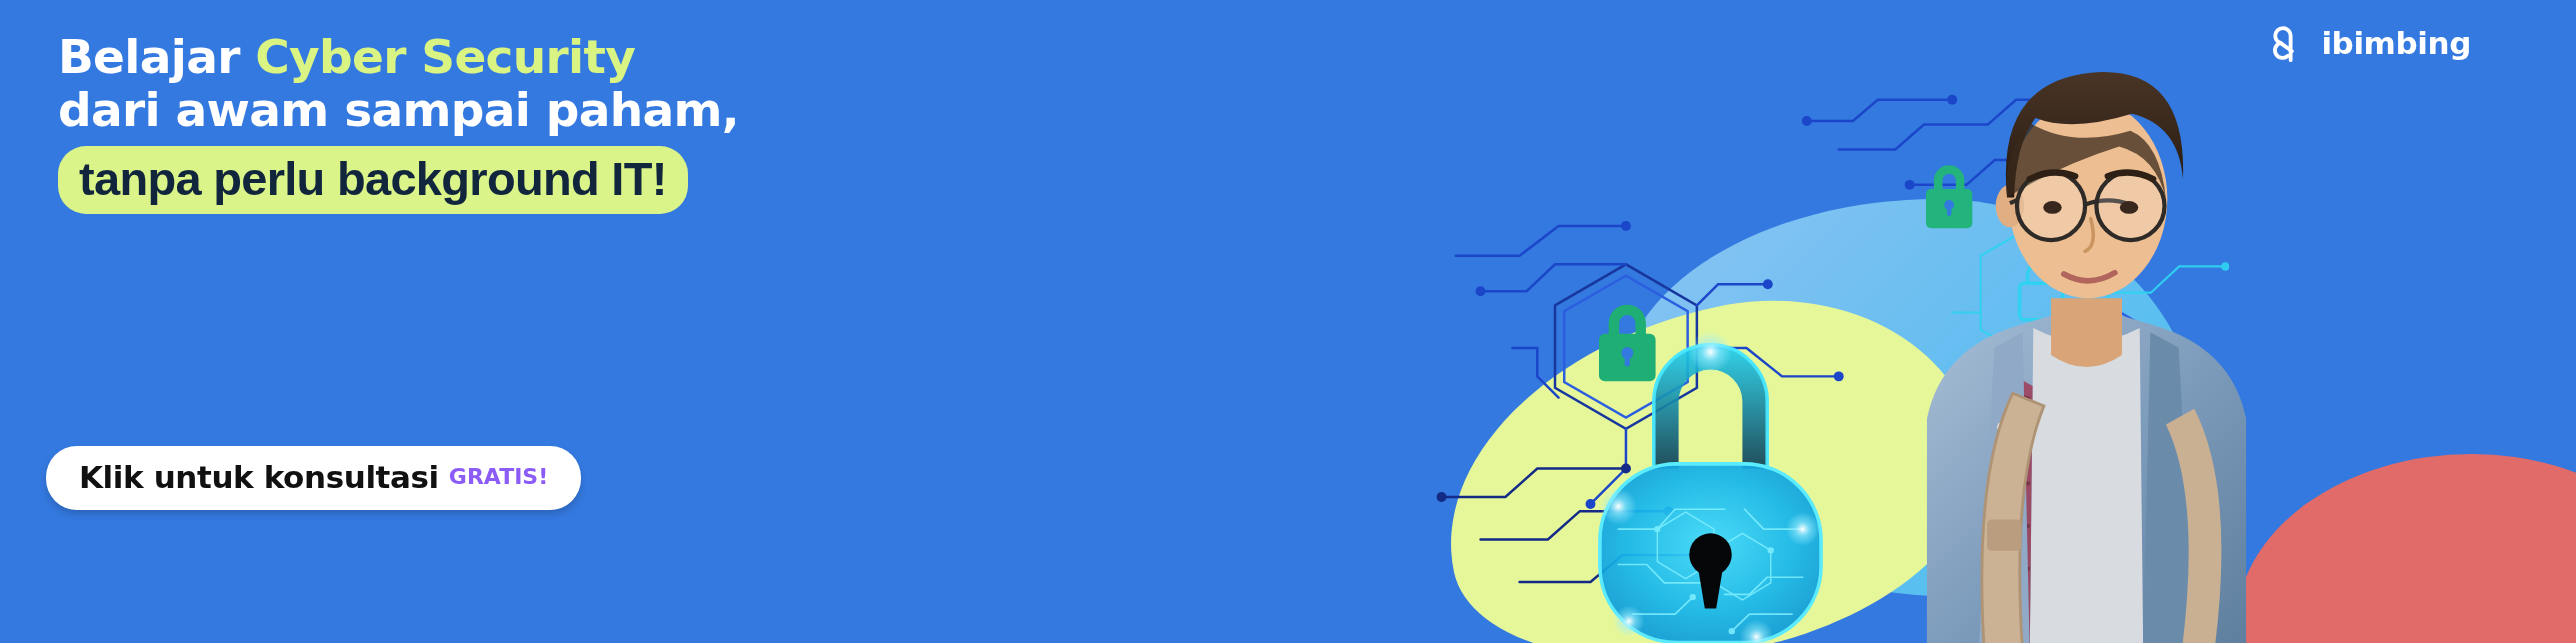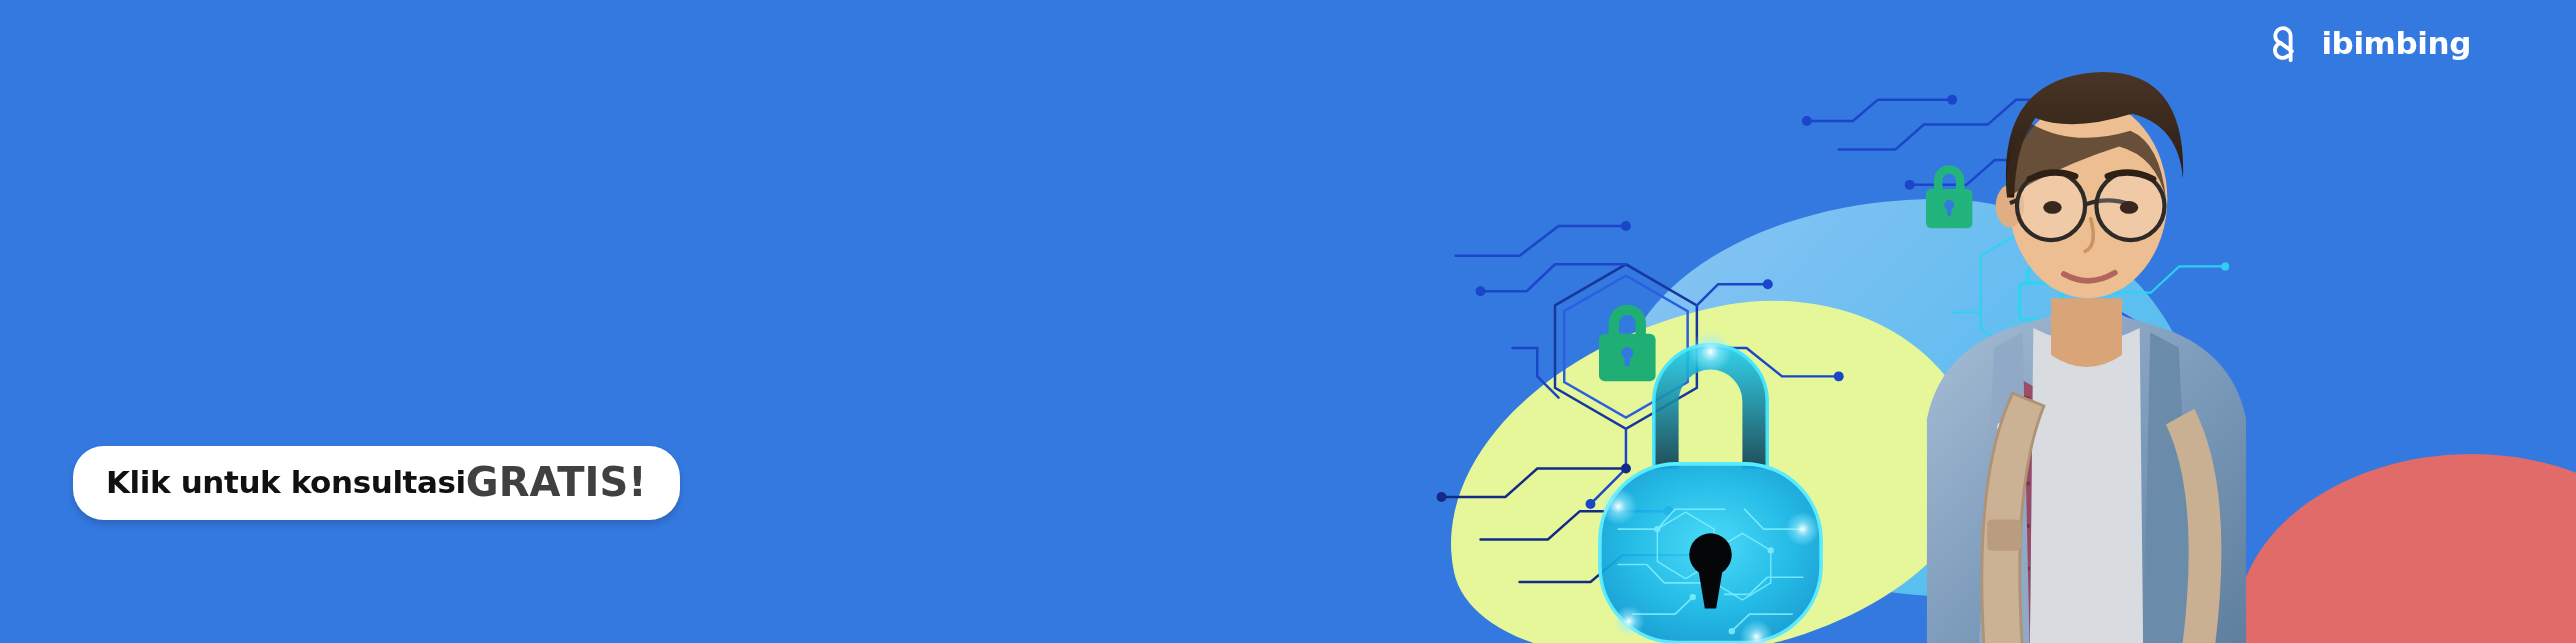--- a/index.html
+++ b/index.html
@@ -84,36 +84,37 @@
     padding:7.8px 21px 10.6px 21px;
     border-radius:28px;
     font-size:47px;
     font-weight:700;
     letter-spacing:-0.7px;
     line-height:1.05;
   }
 
   
   .cta{
-    position:absolute;left:73px;top:446px;
+    position:absolute;left:46px;top:446px;
     display:inline-flex;align-items:center;justify-content:center;
     background:#ffffff;
     border:none;
     border-radius:31px;
     padding:12.8px 33px 15.6px 33px;
     box-shadow:0 4.3px 7px rgba(0,0,0,.17);
     cursor:pointer;
     white-space:nowrap;
     font-family:"DejaVu Sans", sans-serif;
   }
   .cta-main{
     color:#111111;font-size:31px;font-weight:700;letter-spacing:-0.4px;
   }
   .cta-free{
-    color:#404040;font-size:40px;font-weight:700;letter-spacing:0px;
+    color:#8b5cf6;font-size:22px;font-weight:700;letter-spacing:0px;
+    margin-left:10px;
   }
 </style>
 </head>
 <body>
 
 <div class="banner">
 
   <div class="blob blob-cyan"></div>
   <div class="blob blob-lime"></div>
   <div class="blob blob-coral"></div>
@@ -311,20 +312,27 @@
   <div class="logo">
     <svg class="logo-mark" viewBox="0 0 64 64">
       <g fill="none" stroke="#ffffff" stroke-width="6" stroke-linecap="round" stroke-linejoin="round">
         <path d="M40,58 L40,20 a12,12 0 0 0 -24,0 a12,12 0 0 0 8,11 L42,44"></path>
         <path d="M24,31 a12,12 0 1 0 12,20"></path>
       </g>
     </svg>
     <span class="logo-text">ibimbing</span>
   </div>
 
+  <div class="copy">
+    <h1 class="headline">
+      <span class="hl-line"><span>Belajar </span><span class="hl-accent">Cyber Security</span></span>
+      <span class="hl-line">dari awam sampai paham,</span>
+    </h1>
+    <span class="hl-pill">tanpa perlu background IT!</span>
+  </div>
 
   <button class="cta">
     <span class="cta-main">Klik untuk konsultasi</span>
     <span class="cta-free">GRATIS!</span>
   </button>
 
 </div>
 
 
 </body></html>

